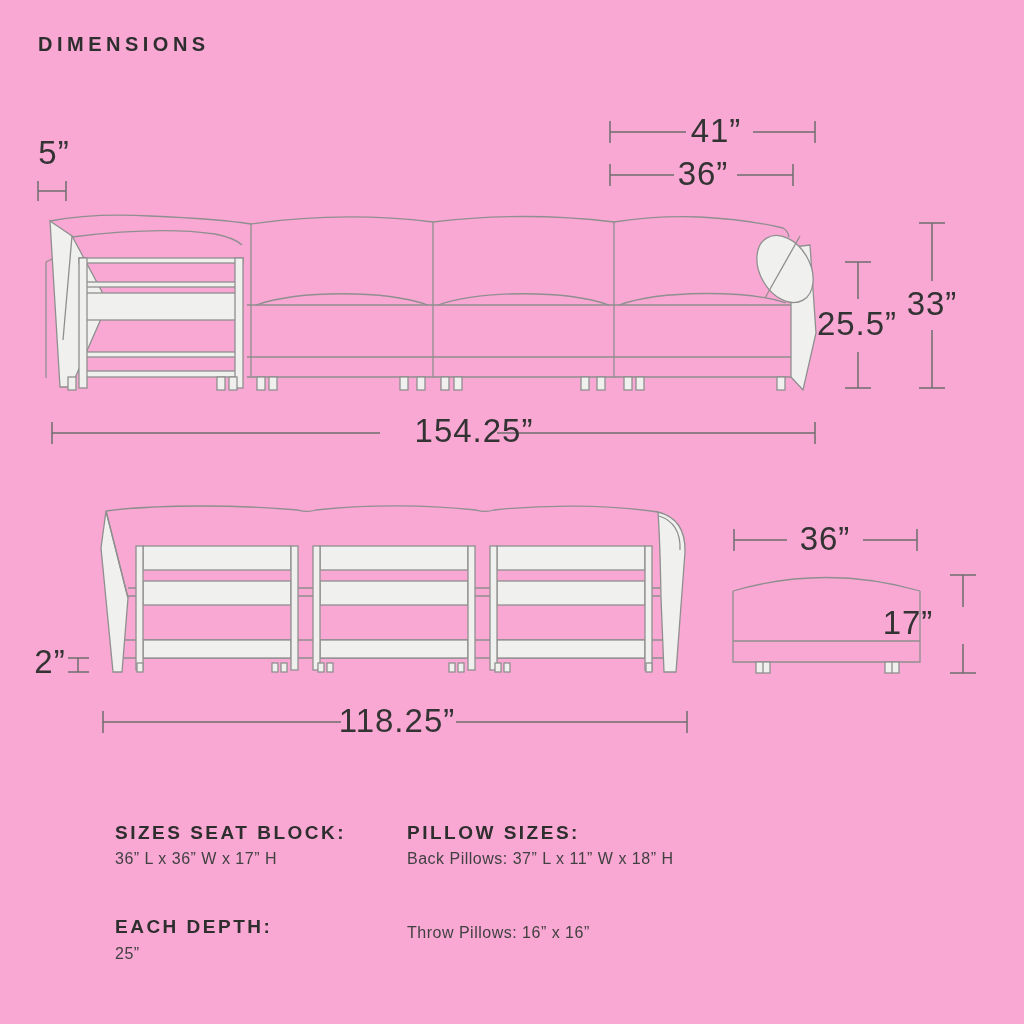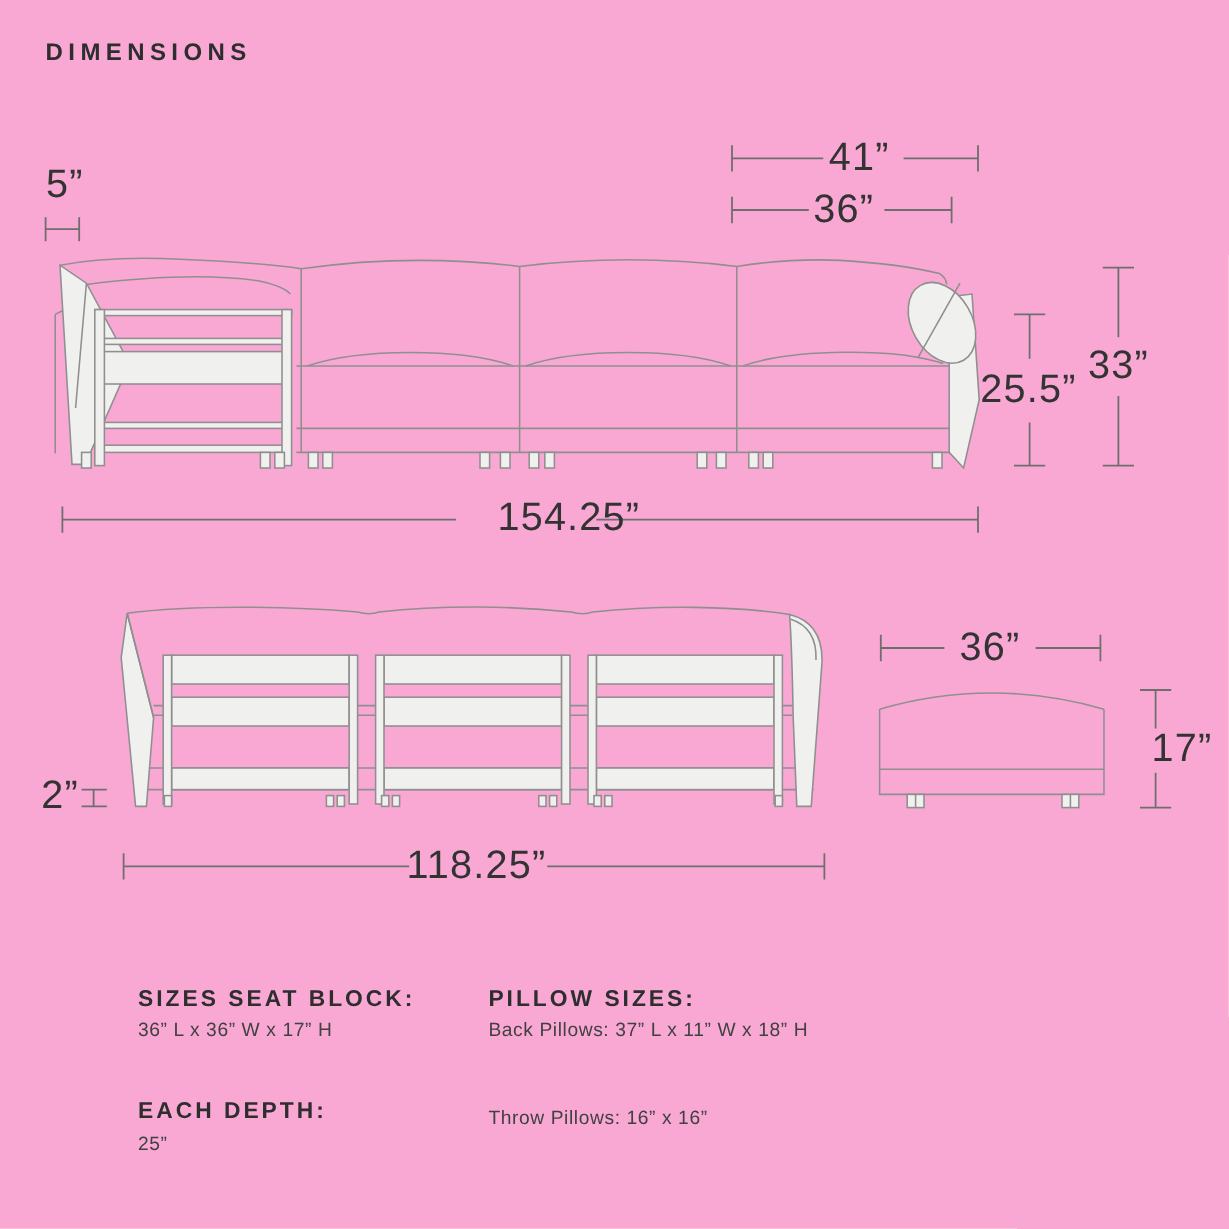--- a/index.html
+++ b/index.html
@@ -161,21 +161,21 @@
 
   <div class="label dim-label" style="left:54px;top:153px;">5”</div>
   <div class="label dim-label" style="left:716px;top:131px;">41”</div>
   <div class="label dim-label" style="left:703px;top:174px;">36”</div>
   <div class="label dim-label" style="left:857px;top:324px;">25.5”</div>
   <div class="label dim-label" style="left:932px;top:304px;">33”</div>
   <div class="label dim-label" style="left:438px;top:431px;margin-left:36px;">154.25”</div>
   <div class="label dim-label" style="left:50px;top:662px;">2”</div>
   <div class="label dim-label" style="left:397px;top:721px;">118.25”</div>
   <div class="label dim-label" style="left:825px;top:539px;">36”</div>
-  <div class="label dim-label" style="left:985px;top:623px;">17”</div>
+  <div class="label dim-label" style="left:908px;top:623px;">17”</div>
 
   <div class="label spec-heading" style="left:115px;top:822px;">SIZES SEAT BLOCK:</div>
   <div class="label spec-value" style="left:115px;top:850px;">36” L x 36” W x 17” H</div>
   <div class="label spec-heading" style="left:115px;top:916px;">EACH DEPTH:</div>
   <div class="label spec-value" style="left:115px;top:945px;">25”</div>
 
   <div class="label spec-heading" style="left:407px;top:822px;">PILLOW SIZES:</div>
   <div class="label spec-value" style="left:407px;top:850px;">Back Pillows: 37” L x 11” W x 18” H</div>
   <div class="label spec-value" style="left:407px;top:924px;">Throw Pillows: 16” x 16”</div>
 

